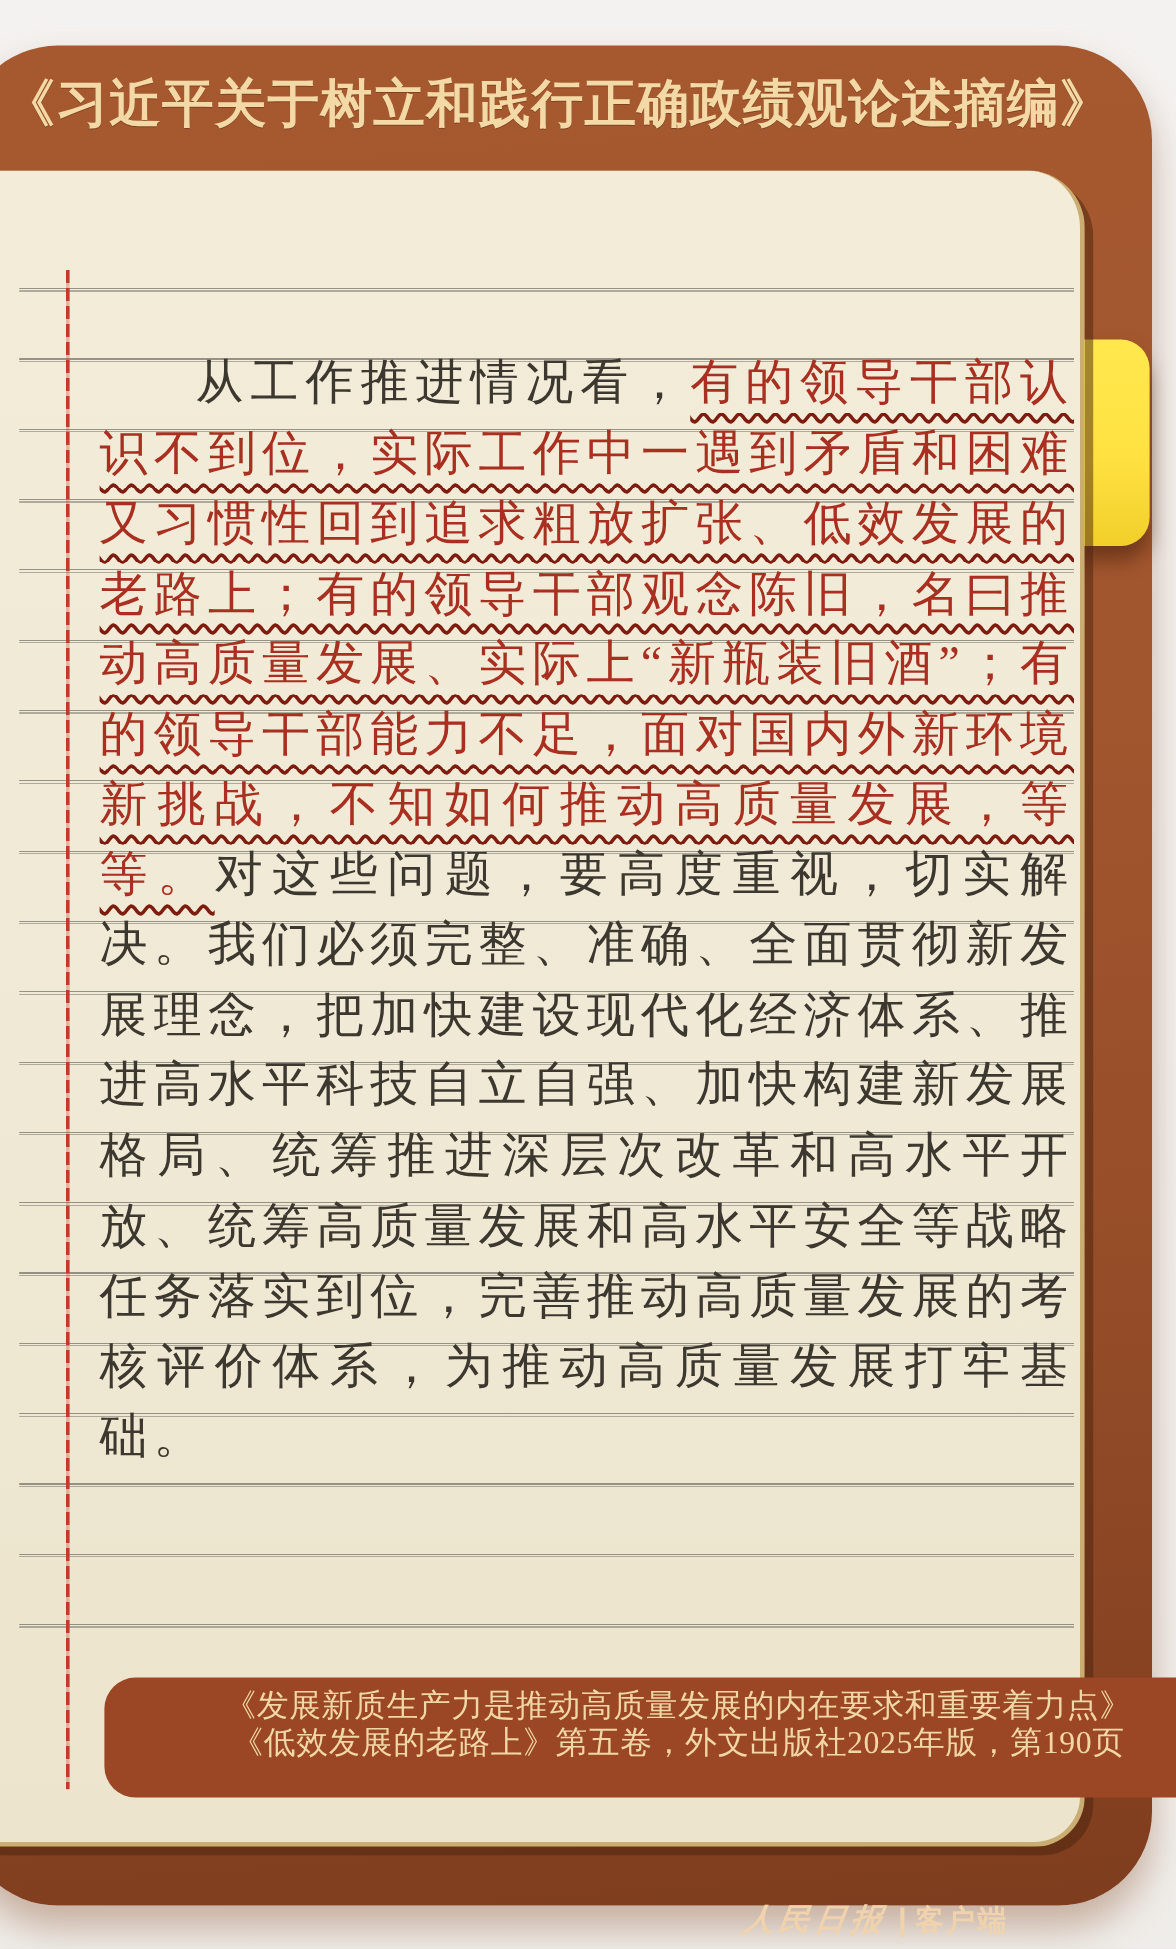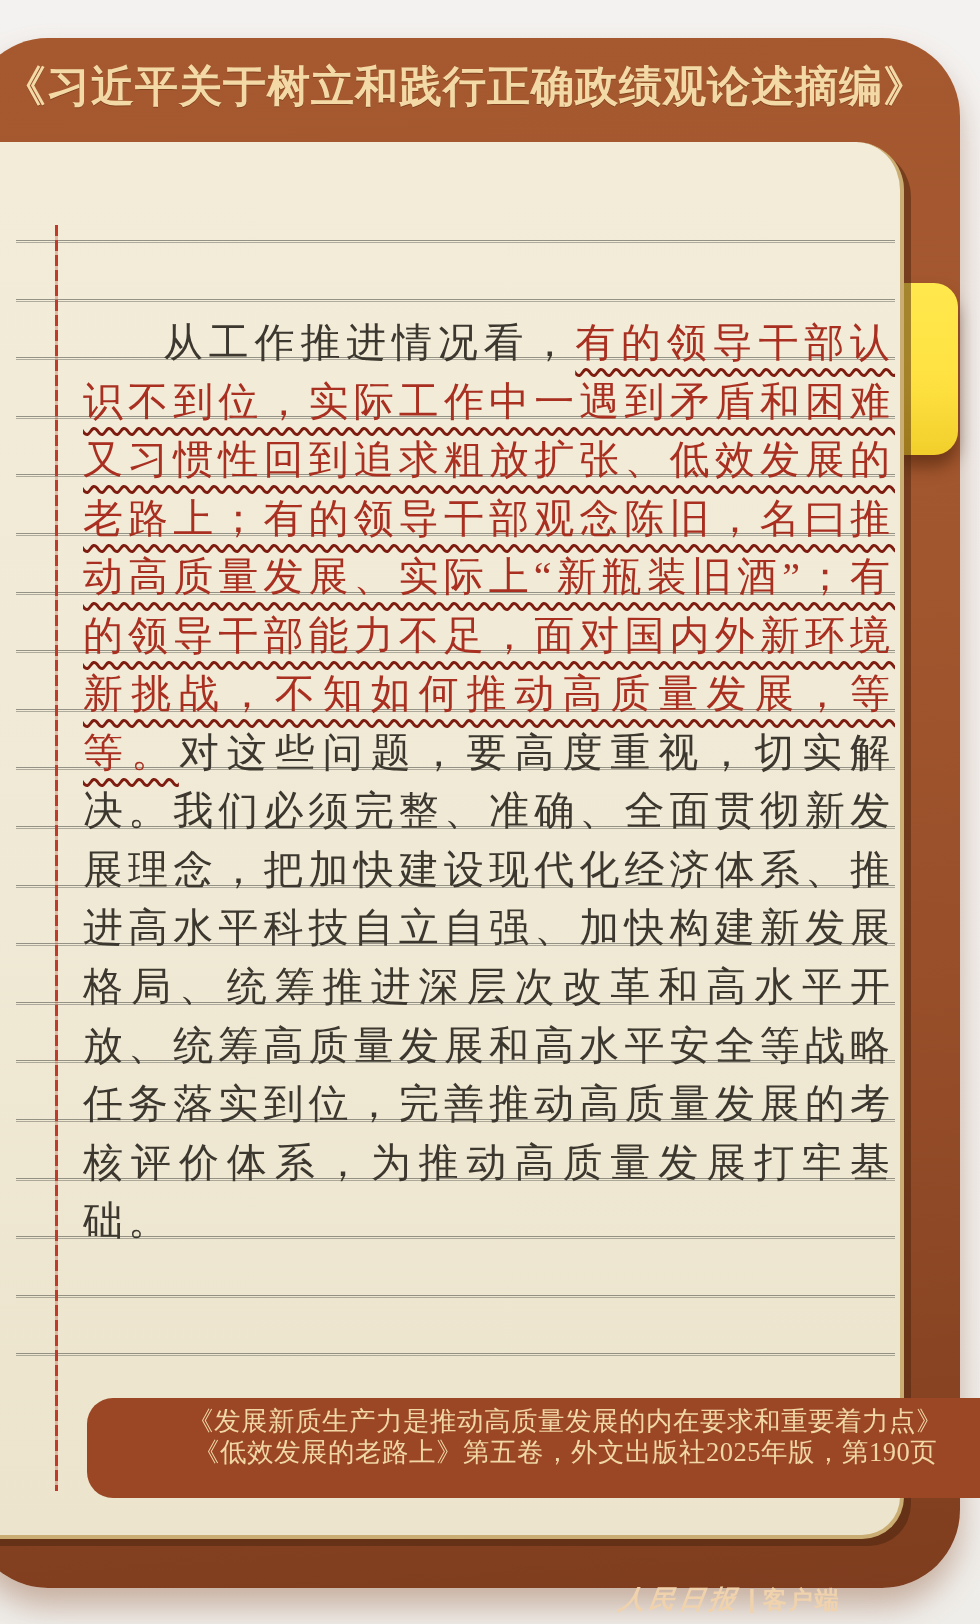--- a/index.html
+++ b/index.html
@@ -48,21 +48,21 @@
       rgba(92,92,84,0) 3px,  rgba(92,92,84,0) 58.6px
     );
   }
   .margin-line{
     position:absolute;left:85px;top:83px;width:3px;height:1266px;
     background:repeating-linear-gradient(
       to bottom,#c23a29 0px,#c23a29 11px,rgba(194,58,41,.3) 11px,rgba(194,58,41,.3) 15px);
   }
   
   .note-text{
-    position:absolute;left:113px;top:172px;width:812px;margin:0;
+    position:absolute;left:113px;top:148px;width:812px;margin:0;
     font-size:40px;line-height:58.55px;letter-spacing:5px;
     color:#3c382f;text-align:justify;text-indent:80px;
   }
   .note-text .hl{
     color:#a93021;
     text-decoration-line:underline;
     text-decoration-style:wavy;
     text-decoration-color:#7e1c10;
     text-decoration-thickness:3px;
     text-underline-offset:12px;

